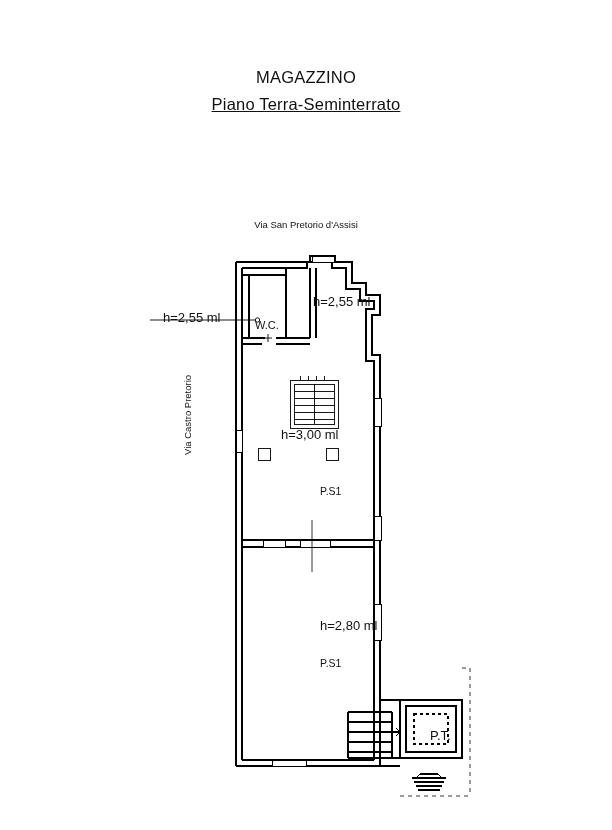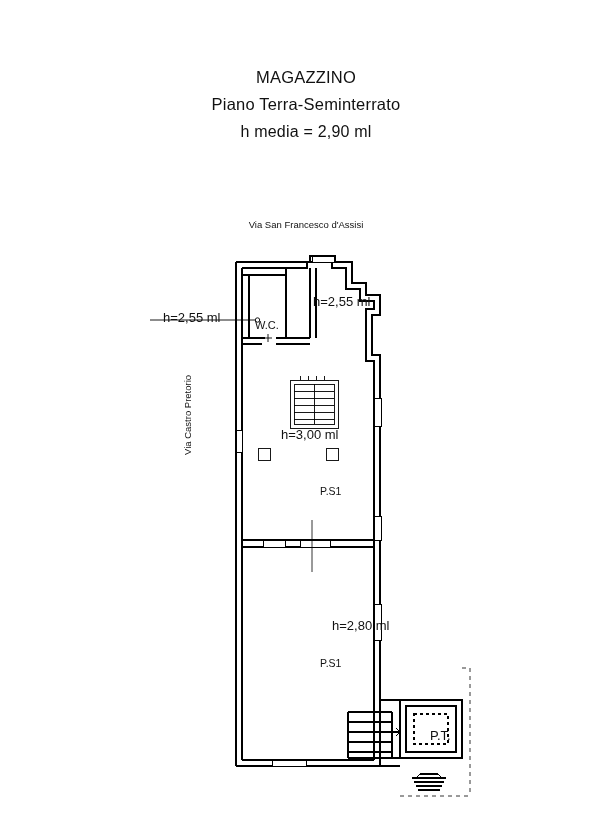--- a/index.html
+++ b/index.html
@@ -29,21 +29,21 @@
     text-align: center;
   }
   .title-line {
     display: block;
     font-size: 17px;
     line-height: 27px;
     letter-spacing: 0.2px;
     color: #111;
   }
   .title-line.l1 { font-size: 16.5px; }
-  .title-line.l2 { font-size: 16.5px; }
+  .title-line.l2 { font-size: 16.5px; text-decoration: underline; }
   .title-line.l3 { font-size: 16px; }
 
   .street-top {
     position: absolute;
     left: 0;
     top: 219px;
     width: 612px;
     text-align: center;
     font-size: 9.5px;
     color: #111;
@@ -76,24 +76,23 @@
   }
 </style>
 </head>
 <body>
 
 <div id="sheet">
 
   <div class="title-block">
     <span class="title-line l1">MAGAZZINO</span>
     <span class="title-line l2">Piano Terra-Seminterrato</span>
-    <span class="title-line l3">h media = 2,90 ml</span>
   </div>
 
-  <div class="street-top">Via San Francesco d'Assisi</div>
+  <div class="street-top">Via San Pretorio d'Assisi</div>
   <div class="street-left">Via Castro Pretorio</div>
 
   <svg class="plan" viewBox="0 0 612 830">
     <g fill="none" stroke="#000000" stroke-width="1.2" shape-rendering="crispEdges">
 
       <path d="M236 262 L310 262 L310 256 L335 256 L335 262 L352 262 L352 283 L366 283
                L366 295 L380 295 L380 315 L372 315 L372 355 L380 355 L380 540"></path>
       <path d="M242 268 L307 268 L307 262 L332 262 L332 268 L346 268 L346 289 L360 289
                L360 301 L374 301 L374 309 L366 309 L366 361 L374 361 L374 540"></path>
 
@@ -211,17 +210,17 @@
       <path d="M265 338 L272 338"></path>
       <path d="M268 334 L268 342"></path>
     </g>
   </svg>
 
   <div class="lbl" style="left:163px; top:310px;">h=2,55 ml</div>
   <div class="lbl wc" style="left:255px; top:295px;">W.C.</div>
   <div class="lbl" style="left:313px; top:294px;">h=2,55 ml</div>
   <div class="lbl" style="left:281px; top:427px;">h=3,00 ml</div>
   <div class="lbl big" style="left:300px; top:485px;">P.S1</div>
-  <div class="lbl" style="left:296px; top:618px;padding-left:36px;">h=2,80 ml</div>
+  <div class="lbl" style="left:284px; top:618px;padding-left:36px;">h=2,80 ml</div>
   <div class="lbl big" style="left:300px; top:657px;">P.S1</div>
   <div class="lbl" style="left:418px; top:728px;padding-left:12px;">P.T.</div>
 
 </div>
 
 </body></html>

